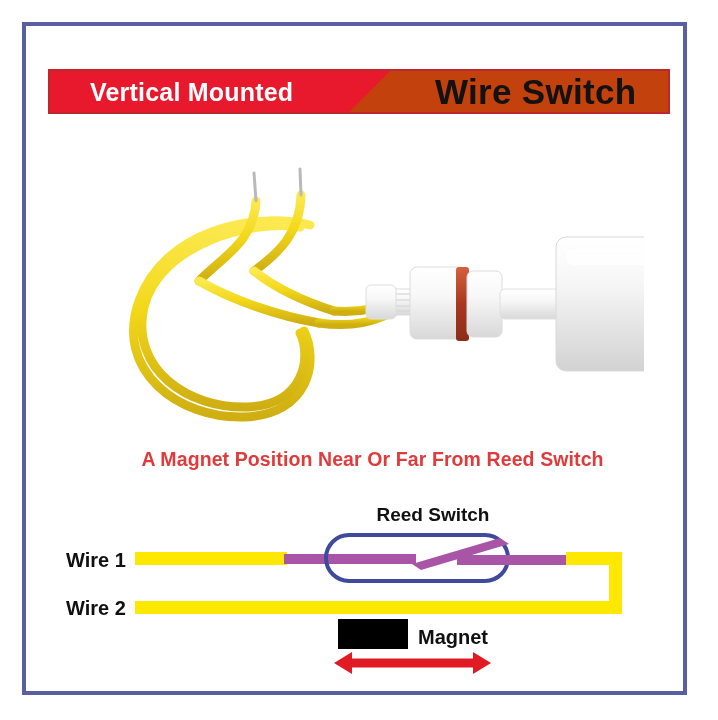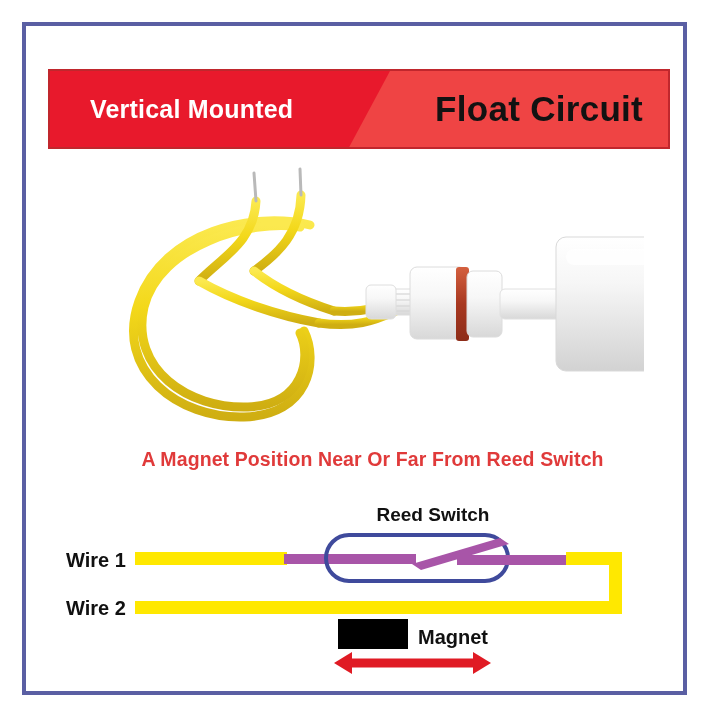--- a/index.html
+++ b/index.html
@@ -26,25 +26,25 @@
     border: 4px solid #5a5fa3;
     background: #ffffff;
   }
 
   
   #banner {
     position: absolute;
     left: 22px;
     top: 43px;
     width: 622px;
-    height: 80px;
+    height: 45px;
     box-sizing: border-box;
     border: 2px solid #c0272d;
     overflow: hidden;
-    background: #ef4444;
+    background: #c2410c;
   }
   #banner-red {
     position: absolute;
     left: 0;
     top: 0;
     width: 340px;
     height: 100%;
     background: #e8192c;
     clip-path: polygon(0 0, 100% 0, 88% 100%, 0 100%);
   }
@@ -112,21 +112,21 @@
   }
 </style>
 </head>
 <body>
 
 <div id="page-frame">
 
   <div id="banner">
     <div id="banner-red"></div>
     <div id="banner-left-label">Vertical Mounted</div>
-    <div id="banner-right-label">Float Circuit</div>
+    <div id="banner-right-label">Wire Switch</div>
   </div>
 
   <div id="product-photo">
     <svg class="photo-svg" viewBox="0 0 540 270" preserveAspectRatio="none">
       <defs>
         <linearGradient id="wireGrad" x1="0" y1="0" x2="0" y2="1">
           <stop offset="0%" stop-color="#fbe94f"></stop>
           <stop offset="45%" stop-color="#f3d81a"></stop>
           <stop offset="100%" stop-color="#cfae12"></stop>
         </linearGradient>

